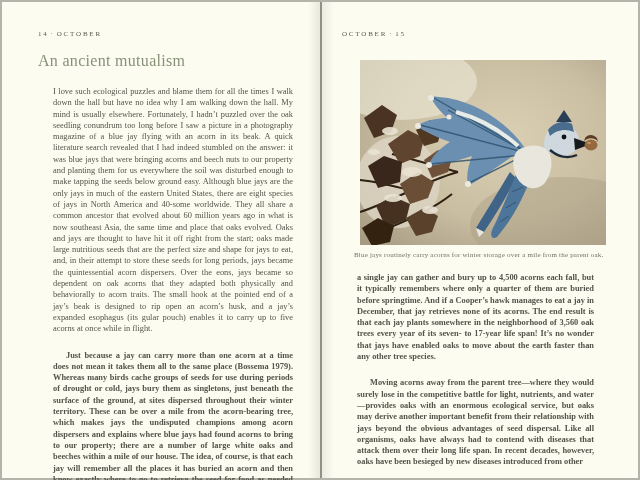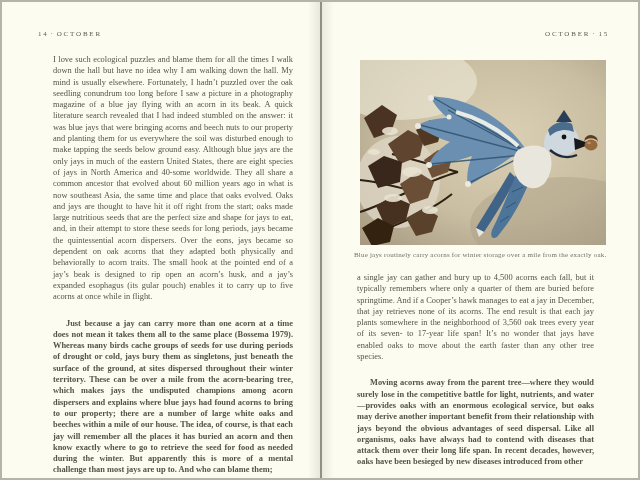--- a/index.html
+++ b/index.html
@@ -50,41 +50,41 @@
   .page-left  { left: 36px;  width: 270px; }
   .page-right { left: 340px; width: 267px; }
 
   .running-head {
     font-size: 7px;
     letter-spacing: 1.8px;
     word-spacing: 2px;
     color: #5b5a4f;
     height: 9px;
   }
-  .running-head.right { text-align: right; }
+  .running-head.right { text-align: left; }
   .running-head .sep { padding: 0 2px; }
 
   .chapter-title {
     margin: 12px 0 8px 0;
     font-size: 16px;
     font-weight: normal;
     letter-spacing: 0.3px;
     color: #879179;
     line-height: 20px;
   }
 
   .body-text {
     margin: 15px;
     font-size: 8.4px;
     line-height: 11.3px;
     text-align: justify;
     color: #54534b;
   }
   .body-text.indent { text-indent: 13px; font-weight: bold; }
-  .page-right .body-text.first { margin-top: 13px; }
+  .page-right .body-text.first { margin-top: 13px; font-weight: bold; }
 
   .photo {
     margin: 21px 0 0 18px;
     width: 246px;
     height: 185px;
     display: block;
   }
   .photo svg { display: block; }
 
   .caption {
@@ -97,20 +97,21 @@
 </style>
 </head>
 <body>
 
 <div class="spread">
 
   <div class="page page-left">
     <div class="running-head left">
       <span>14</span><span class="sep">·</span><span>OCTOBER</span>
     </div>
+    <h1 class="chapter-title">An ancient mutualism</h1>
     <p class="body-text first">I love such ecological puzzles and blame them for all the times I walk down the hall but have no idea why I am walking down the hall. My mind is usually elsewhere. Fortunately, I hadn’t puzzled over the oak seedling conundrum too long before I saw a picture in a photography magazine of a blue jay flying with an acorn in its beak. A quick literature search revealed that I had indeed stumbled on the answer: it was blue jays that were bringing acorns and beech nuts to our property and planting them for us everywhere the soil was disturbed enough to make tapping the seeds below ground easy. Although blue jays are the only jays in much of the eastern United States, there are eight species of jays in North America and 40-some worldwide. They all share a common ancestor that evolved about 60 million years ago in what is now southeast Asia, the same time and place that oaks evolved. Oaks and jays are thought to have hit it off right from the start; oaks made large nutritious seeds that are the perfect size and shape for jays to eat, and, in their attempt to store these seeds for long periods, jays became the quintessential acorn dispersers. Over the eons, jays became so dependent on oak acorns that they adapted both physically and behaviorally to acorn traits. The small hook at the pointed end of a jay’s beak is designed to rip open an acorn’s husk, and a jay’s expanded esophagus (its gular pouch) enables it to carry up to five acorns at once while in flight.</p>
     <p class="body-text indent">Just because a jay can carry more than one acorn at a time does not mean it takes them all to the same place (Bossema 1979). Whereas many birds cache groups of seeds for use during periods of drought or cold, jays bury them as singletons, just beneath the surface of the ground, at sites dispersed throughout their winter territory. These can be over a mile from the acorn-bearing tree, which makes jays the undisputed champions among acorn dispersers and explains where blue jays had found acorns to bring to our property; there are a number of large white oaks and beeches within a mile of our house. The idea, of course, is that each jay will remember all the places it has buried an acorn and then know exactly where to go to retrieve the seed for food as needed during the winter. But apparently this is more of a mental challenge than most jays are up to. And who can blame them;</p>
   </div>
 
   <div class="spine-shade-left"></div>
   <div class="spine"></div>
   <div class="spine-shade-right"></div>
 
   <div class="page page-right">
     <div class="running-head right">
@@ -200,19 +201,19 @@
           <path d="M214,78 L231,84 L215,90 Z" fill="#17191c"></path>
 
           <g>
             <ellipse cx="231" cy="85" rx="6.5" ry="5.4" fill="#96683e"></ellipse>
             <path d="M224,82 C226,77 236,77 238,82 L237,78 C233,74 228,74 225,78 Z" fill="#5c3d24"></path>
             <ellipse cx="229" cy="83" rx="2" ry="1.2" fill="#c79a68" opacity="0.8"></ellipse>
           </g>
         </g>
       </svg>
     </figure>
-    <figcaption class="caption">Blue jays routinely carry acorns for winter storage over a mile from the exactly oak.</figcaption>
+    <figcaption class="caption">Blue jays routinely carry acorns for winter storage over a mile from the parent oak.</figcaption>
 
     <p class="body-text first">a single jay can gather and bury up to 4,500 acorns each fall, but it typically remembers where only a quarter of them are buried before springtime. And if a Cooper’s hawk manages to eat a jay in December, that jay retrieves none of its acorns. The end result is that each jay plants somewhere in the neighborhood of 3,560 oak trees every year of its seven- to 17-year life span! It’s no wonder that jays have enabled oaks to move about the earth faster than any other tree species.</p>
     <p class="body-text indent">Moving acorns away from the parent tree—where they would surely lose in the competitive battle for light, nutrients, and water—provides oaks with an enormous ecological service, but oaks may derive another important benefit from their relationship with jays beyond the obvious advantages of seed dispersal. Like all organisms, oaks have always had to contend with diseases that attack them over their long life span. In recent decades, however, oaks have been besieged by new diseases introduced from other</p>
   </div>
 
 </div>
 
 </body></html>

